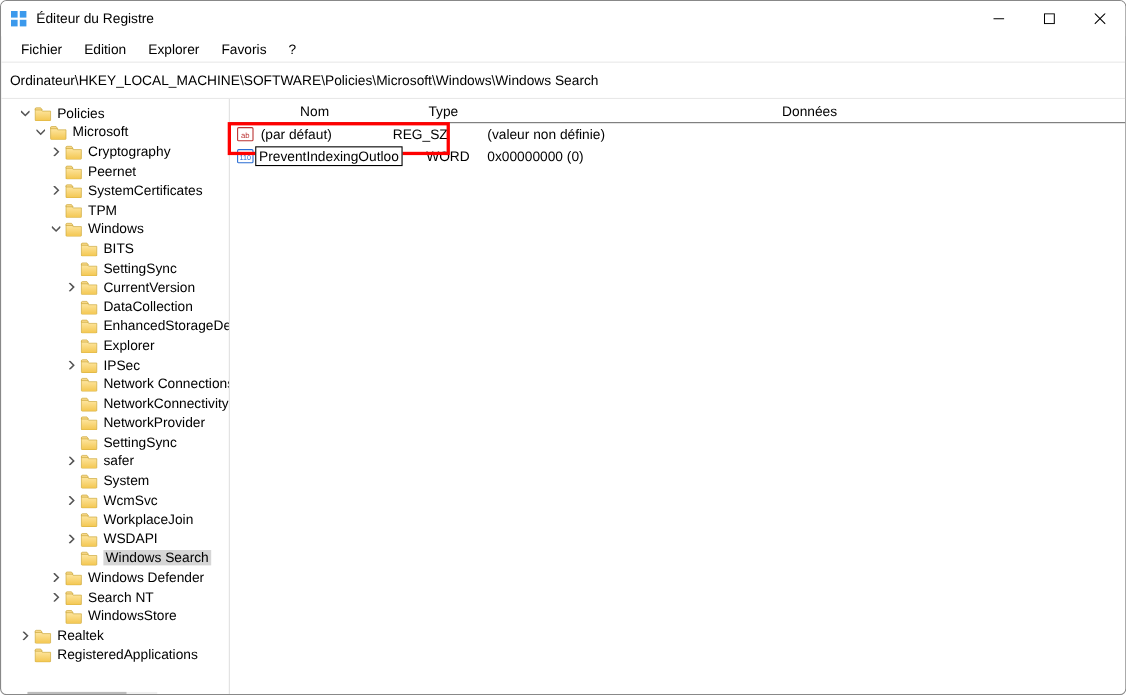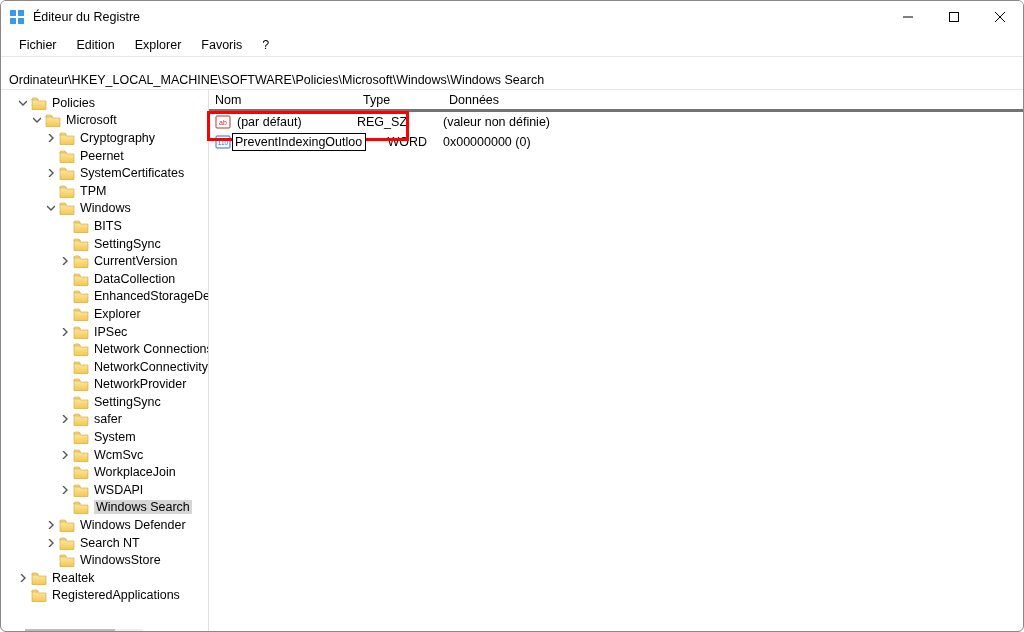--- a/index.html
+++ b/index.html
@@ -48,20 +48,21 @@
   }
   .menubar .menuitem {
     padding: 2px 10px;
     font-size: 12.5px;
   }
 
   
   .addressbar {
     height: 30px;
     display: flex;
+    align-items: center;
     padding: 16px 8px;
     border-top: 1px solid #e8e8e8;
     border-bottom: 1px solid #e8e8e8;
     font-size: 12.5px;
   }
 
   
   .content {
     display: flex;
     height: calc(632px - 32px - 23px - 22px - 2px);
@@ -120,21 +121,22 @@
 
   
   .listpane {
     flex: 1;
     position: relative;
   }
   .listheader {
     display: flex;
     height: 22px;
     align-items: center;
-    border-bottom: 3px solid #737373;
+    border-bottom: 1px solid #737373;
+    text-align: center;
   }
   .col { padding-left: 6px; font-size: 12.5px; }
   .col.name { width: 148px; }
   .col.type { width: 86px; }
   .col.data { flex: 1; }
   .listrow {
     display: flex;
     height: 20px;
     align-items: center;
   }

